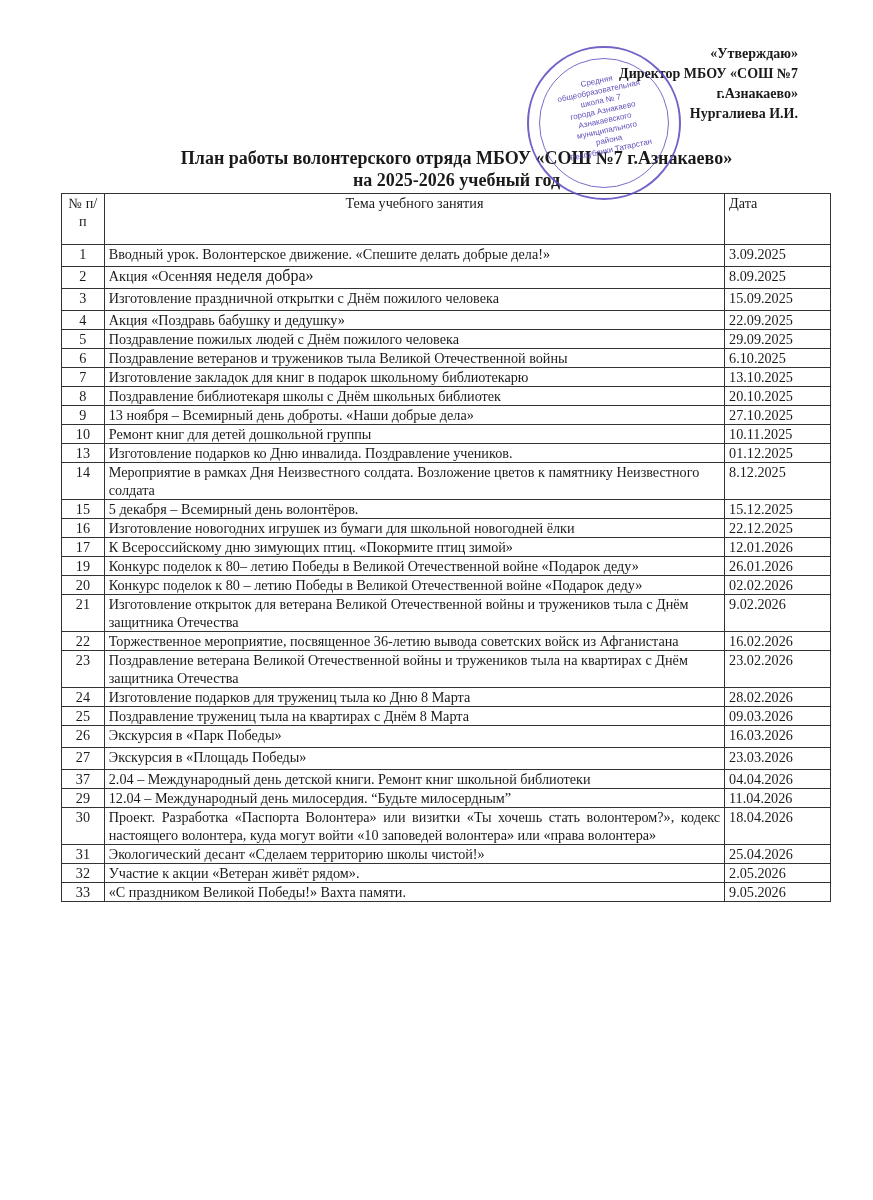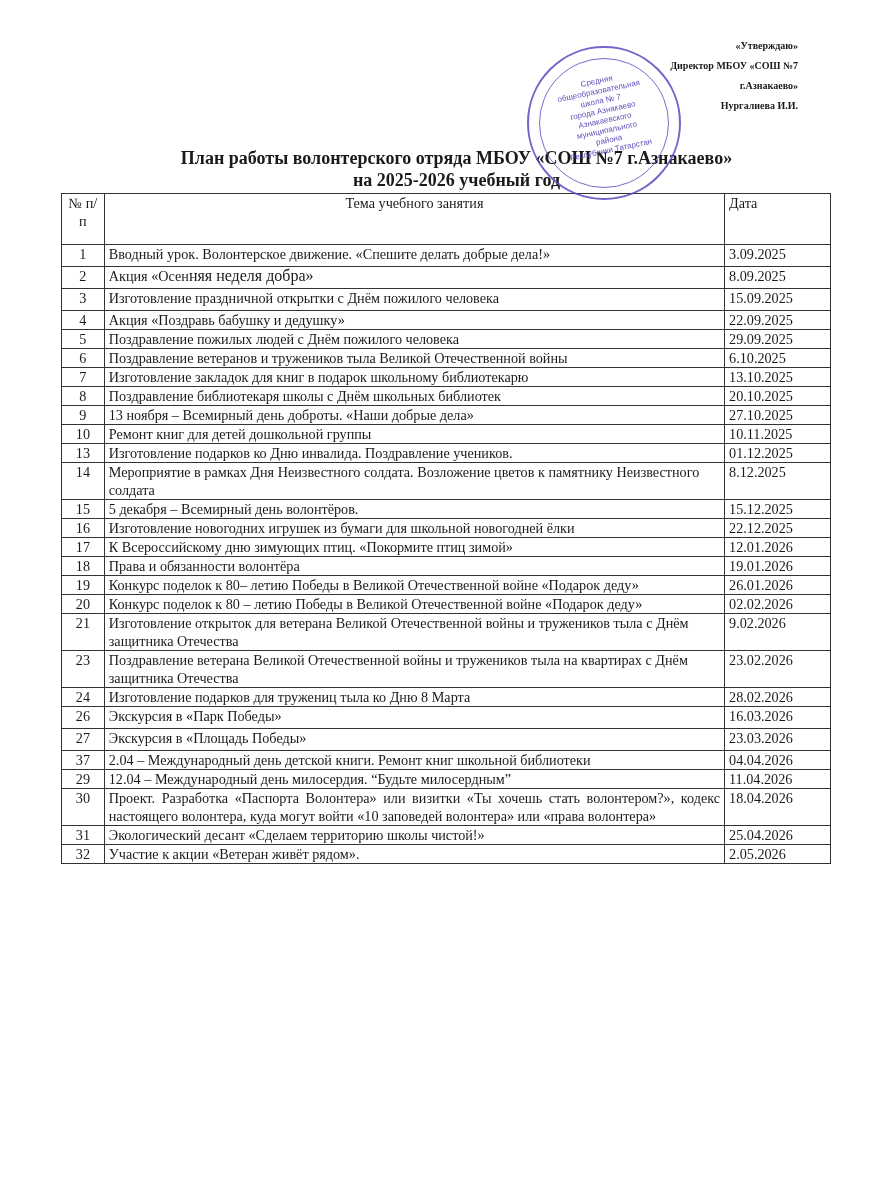--- a/index.html
+++ b/index.html
@@ -1,22 +1,22 @@
 <!DOCTYPE html>
 <html><head>
 <meta charset="utf-8">
 <style>
   html, body { margin: 0; padding: 0; }
   body {
     width: 873px; height: 1200px; background: #ffffff; position: relative; overflow: hidden;
     font-family: "Liberation Serif", "DejaVu Serif", serif; color: #1a1a1a;
   }
   .approval {
-    position: absolute; right: 75px; top: 36px; text-align: right;
-    font-weight: bold; font-size: 10px; line-height: 20px; z-index: 1;
+    position: absolute; right: 75px; top: 44px; text-align: right;
+    font-weight: bold; font-size: 14px; line-height: 20px; z-index: 1;
   }
   .approval div { white-space: nowrap; }
   .stamp {
     position: absolute; left: 527px; top: 46px; width: 150px; height: 150px;
     border-radius: 50%; border: 2px solid rgba(88,72,190,0.85);
     z-index: 3; pointer-events: none;
   }
   .stamp::before {
     content: ""; position: absolute; left: 10px; top: 10px; right: 10px; bottom: 10px;
     border-radius: 50%; border: 1.5px solid rgba(88,72,190,0.8);
@@ -156,49 +156,54 @@
         <td class="c-num">16</td>
         <td class="c-topic">Изготовление новогодних игрушек из бумаги для школьной новогодней ёлки</td>
         <td class="c-date">22.12.2025</td>
       </tr>
       <tr class="single">
         <td class="c-num">17</td>
         <td class="c-topic">К Всероссийскому дню зимующих птиц. «Покормите птиц зимой»</td>
         <td class="c-date">12.01.2026</td>
       </tr>
       <tr class="single">
-        <td class="c-num">18</td>
-        <td class="c-topic">Права и обязанности волонтёра</td>
-        <td class="c-date">19.01.2026</td>
-      </tr>
-      <tr class="single">
         <td class="c-num">19</td>
         <td class="c-topic">Конкурс поделок к 80– летию Победы в Великой Отечественной войне «Подарок деду»</td>
         <td class="c-date">26.01.2026</td>
       </tr>
       <tr class="single">
         <td class="c-num">20</td>
         <td class="c-topic">Конкурс поделок к 80 – летию Победы в Великой Отечественной войне «Подарок деду»</td>
         <td class="c-date">02.02.2026</td>
       </tr>
       <tr class="single">
         <td class="c-num">21</td>
         <td class="c-topic">Изготовление открыток для ветерана Великой Отечественной войны и тружеников тыла с Днём защитника Отечества</td>
         <td class="c-date">9.02.2026</td>
       </tr>
       <tr class="single">
+        <td class="c-num">22</td>
+        <td class="c-topic">Торжественное мероприятие, посвященное 36-летию вывода советских войск из Афганистана</td>
+        <td class="c-date">16.02.2026</td>
+      </tr>
+      <tr class="single">
         <td class="c-num">23</td>
         <td class="c-topic">Поздравление ветерана Великой Отечественной войны и тружеников тыла на квартирах с Днём защитника Отечества</td>
         <td class="c-date">23.02.2026</td>
       </tr>
       <tr class="single">
         <td class="c-num">24</td>
         <td class="c-topic">Изготовление подарков для тружениц тыла ко Дню 8 Марта</td>
         <td class="c-date">28.02.2026</td>
       </tr>
+      <tr class="single">
+        <td class="c-num">25</td>
+        <td class="c-topic">Поздравление тружениц тыла на квартирах с Днём 8 Марта</td>
+        <td class="c-date">09.03.2026</td>
+      </tr>
       <tr class="tall">
         <td class="c-num">26</td>
         <td class="c-topic">Экскурсия в «Парк Победы»</td>
         <td class="c-date">16.03.2026</td>
       </tr>
       <tr class="tall">
         <td class="c-num">27</td>
         <td class="c-topic">Экскурсия в «Площадь Победы»</td>
         <td class="c-date">23.03.2026</td>
       </tr>
@@ -220,14 +225,19 @@
       <tr class="single">
         <td class="c-num">31</td>
         <td class="c-topic">Экологический десант «Сделаем территорию школы чистой!»</td>
         <td class="c-date">25.04.2026</td>
       </tr>
       <tr class="single">
         <td class="c-num">32</td>
         <td class="c-topic">Участие к акции «Ветеран живёт рядом».</td>
         <td class="c-date">2.05.2026</td>
       </tr>
+      <tr class="single">
+        <td class="c-num">33</td>
+        <td class="c-topic">«С праздником Великой Победы!» Вахта памяти.</td>
+        <td class="c-date">9.05.2026</td>
+      </tr>
     </tbody>
 </table>
 
 </body></html>

